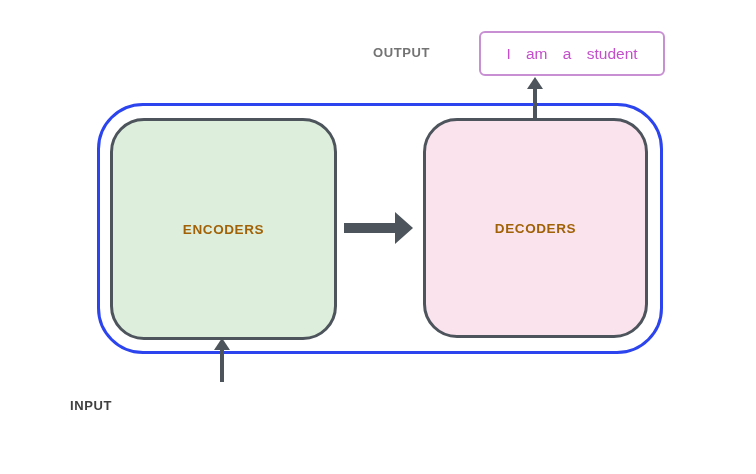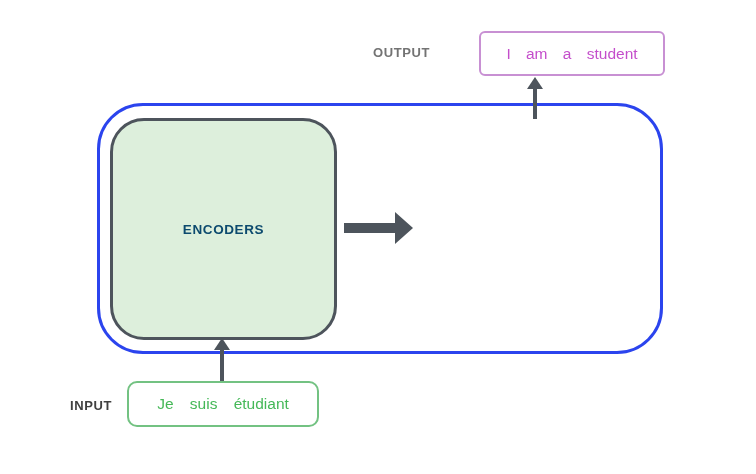--- a/index.html
+++ b/index.html
@@ -47,21 +47,21 @@
     background: #ddefdc;
   }
   .decoders {
     left: 423px;
     top: 118px;
     width: 219px;
     height: 214px;
     background: #fbe3ee;
   }
   .box-label {
-    color: #0c4a6e;
+    color: #a16207;
     font-size: 13.5px;
     font-weight: 700;
     letter-spacing: 0.6px;
   }
 
   
   .arrow-right {
     position: absolute;
     left: 344px;
     top: 212px;
@@ -190,20 +190,23 @@
 <body>
 
 <div class="stage">
 
   <div class="blue-container"></div>
 
   <div class="box encoders">
     <span class="box-label">ENCODERS</span>
   </div>
 
+  <div class="box decoders">
+    <span class="box-label">DECODERS</span>
+  </div>
 
   <div class="arrow-right">
     <div class="shaft"></div>
     <div class="head"></div>
   </div>
 
   <div class="arrow-up arrow-top">
     <div class="head-up"></div>
     <div class="vshaft"></div>
   </div>
@@ -214,17 +217,14 @@
   </div>
 
   <span class="side-label output-label">OUTPUT</span>
 
   <div class="pill output-box">
     <span class="pill-text output-text">I am a student</span>
   </div>
 
   <span class="side-label input-label">INPUT</span>
 
-  <div class="pill input-box">
-    <span class="pill-text input-text">Je suis étudiant</span>
-  </div>
 
 </div>
 
 </body></html>

